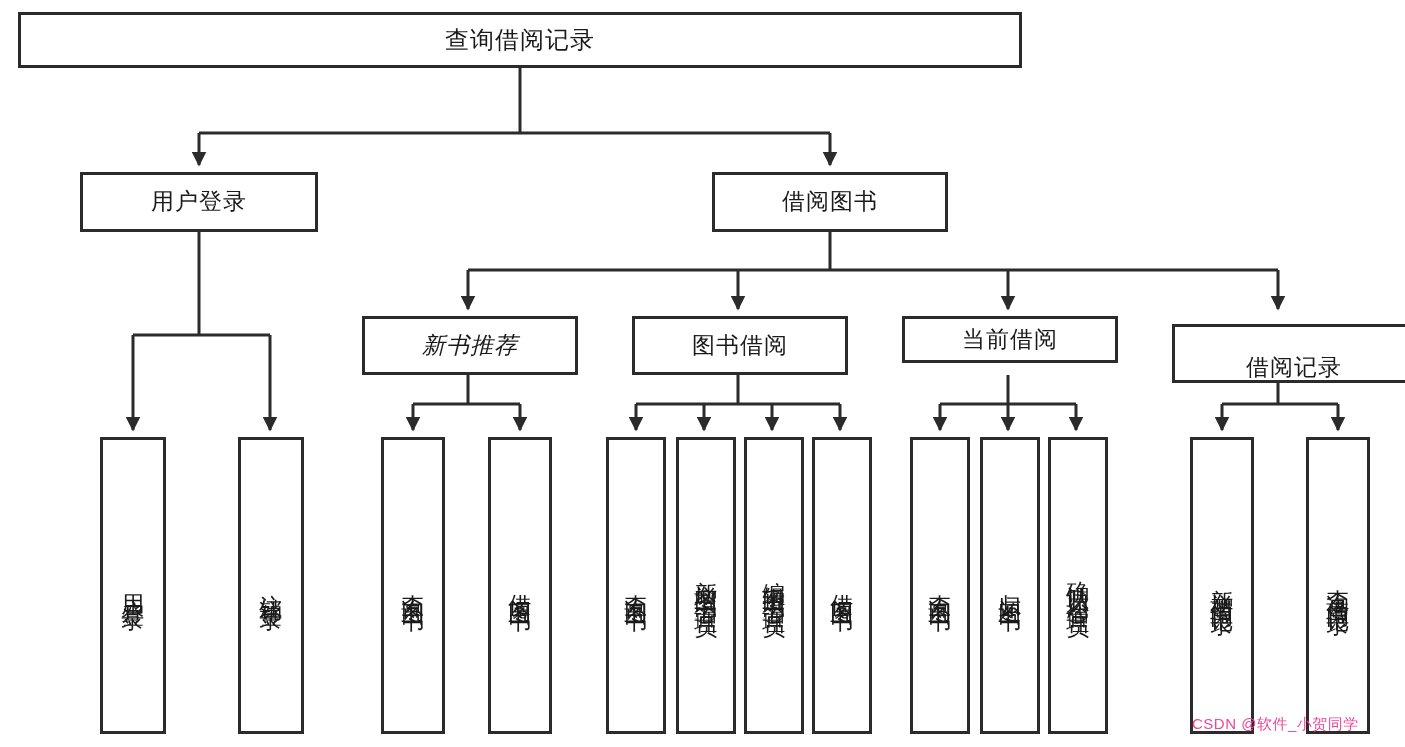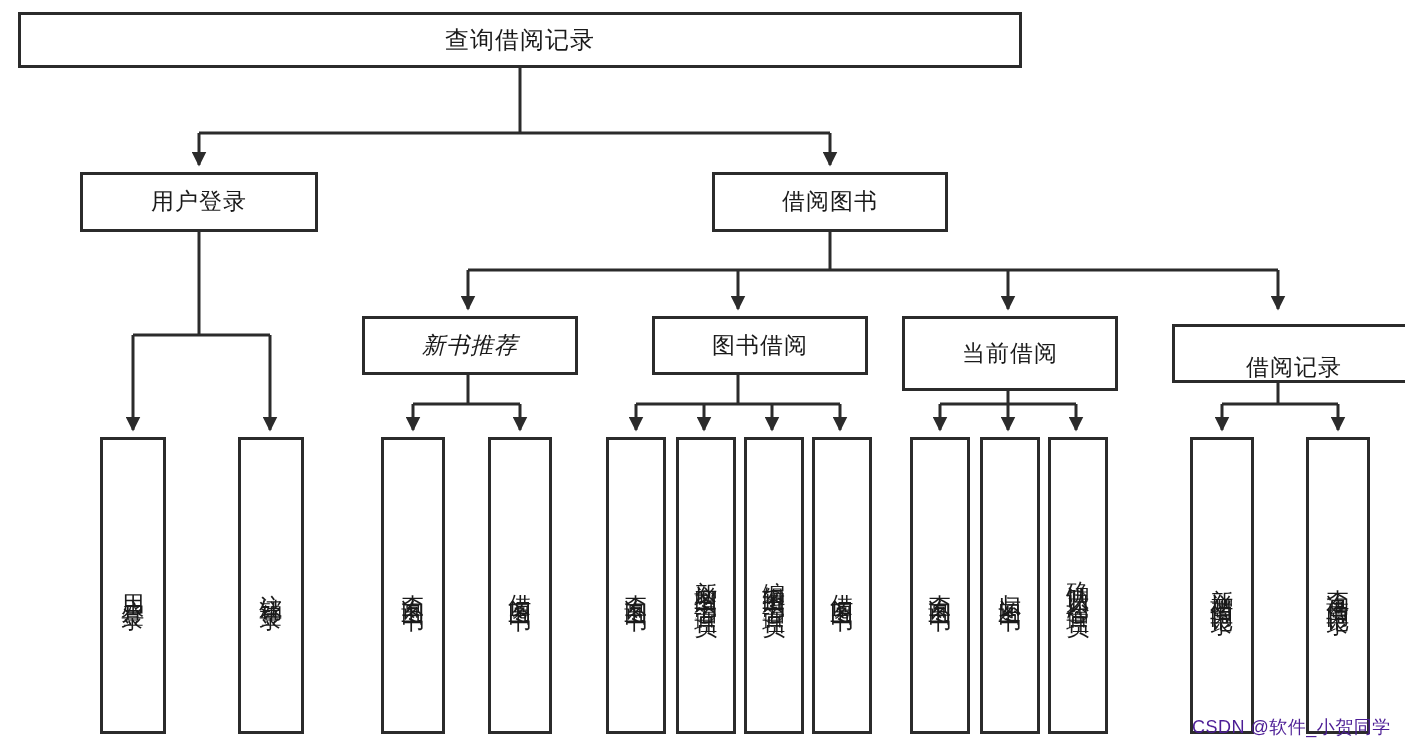--- a/index.html
+++ b/index.html
@@ -50,22 +50,22 @@
     line-height: 1.15;
     padding: 6px 0;
   }
   .node.vert .vlabel {
     writing-mode: vertical-rl;
     text-orientation: upright;
     display: block;
   }
   .watermark {
     position: absolute;
-    color: #4c1d95;
-    font-size: 18px;
+    color: #ec4899;
+    font-size: 15px;
     white-space: nowrap;
     letter-spacing: 0.5px;
   }
 </style>
 </head>
 <body>
 
 <div id="canvas">
 
   <svg id="edges" viewBox="0 0 1405 747" xmlns="http://www.w3.org/2000/svg">
@@ -125,24 +125,24 @@
   <div class="node horiz" style="left:80px; top:172px; width:238px; height:60px;">
     <span>用户登录</span>
   </div>
   <div class="node horiz" style="left:712px; top:172px; width:236px; height:60px;">
     <span>借阅图书</span>
   </div>
 
   <div class="node horiz" style="left:362px; top:316px; width:216px; height:59px;font-style:italic;">
     <span>新书推荐</span>
   </div>
-  <div class="node horiz" style="left:632px; top:316px; width:216px; height:59px;margin-left:20px;">
+  <div class="node horiz" style="left:632px; top:316px; width:216px; height:59px;">
     <span>图书借阅</span>
   </div>
-  <div class="node horiz" style="left:902px; top:316px; width:216px; height:75px;">
+  <div class="node horiz" style="left:902px; top:316px; width:216px; height:47px;">
     <span>当前借阅</span>
   </div>
   <div class="node horiz" style="left:1172px; top:324px; width:244px; height:59px;align-items:flex-end;">
     <span>借阅记录</span>
   </div>
 
   <div class="node vert" style="left:100px; top:437px; width:66px; height:297px;">
     <span class="vlabel">用户登录</span>
   </div>
   <div class="node vert" style="left:238px; top:437px; width:66px; height:297px;">

